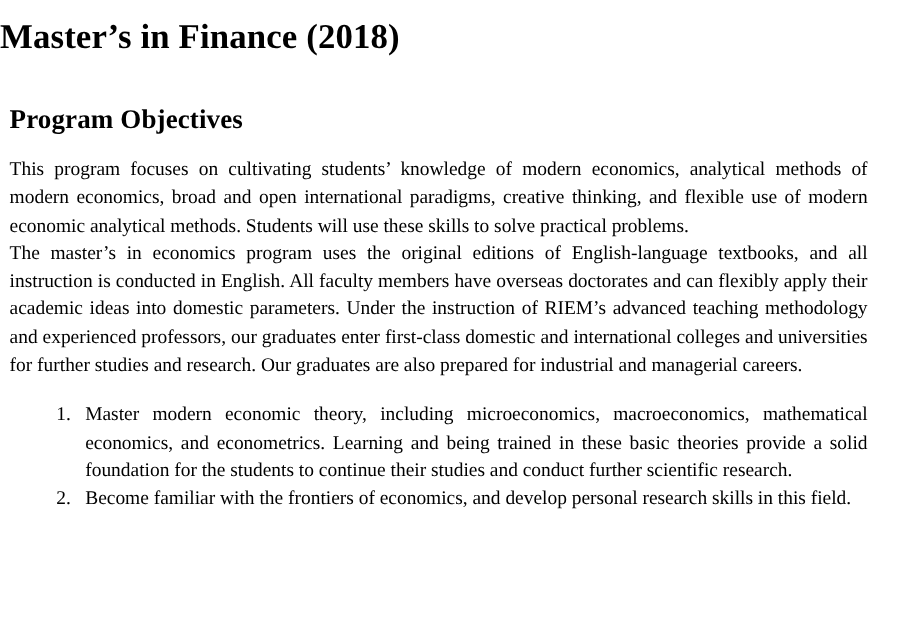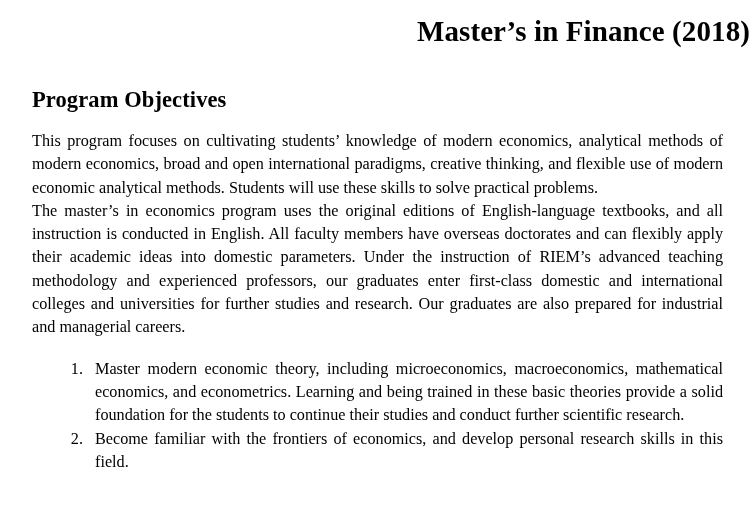--- a/index.html
+++ b/index.html
@@ -18,28 +18,28 @@
   .page {
     position: relative;
     width: 750px;
     height: 528px;
     background: #ffffff;
     box-sizing: border-box;
   }
   .doc-title {
     margin: 0;
     padding: 14px 0 0 0;
-    text-align: right;
+    text-align: left;
     font-size: 29px;
     font-weight: bold;
     line-height: 34px;
     letter-spacing: 0.1px;
   }
   .content {
-    padding: 0 27px 0 32px;
+    padding: 0 27px 0 8px;
   }
   .section-heading {
     margin: 39px 0 0 0;
     font-size: 22.5px;
     font-weight: bold;
     line-height: 26px;
     letter-spacing: 0.1px;
   }
   .body-para {
     margin: 0 0 0 0;

